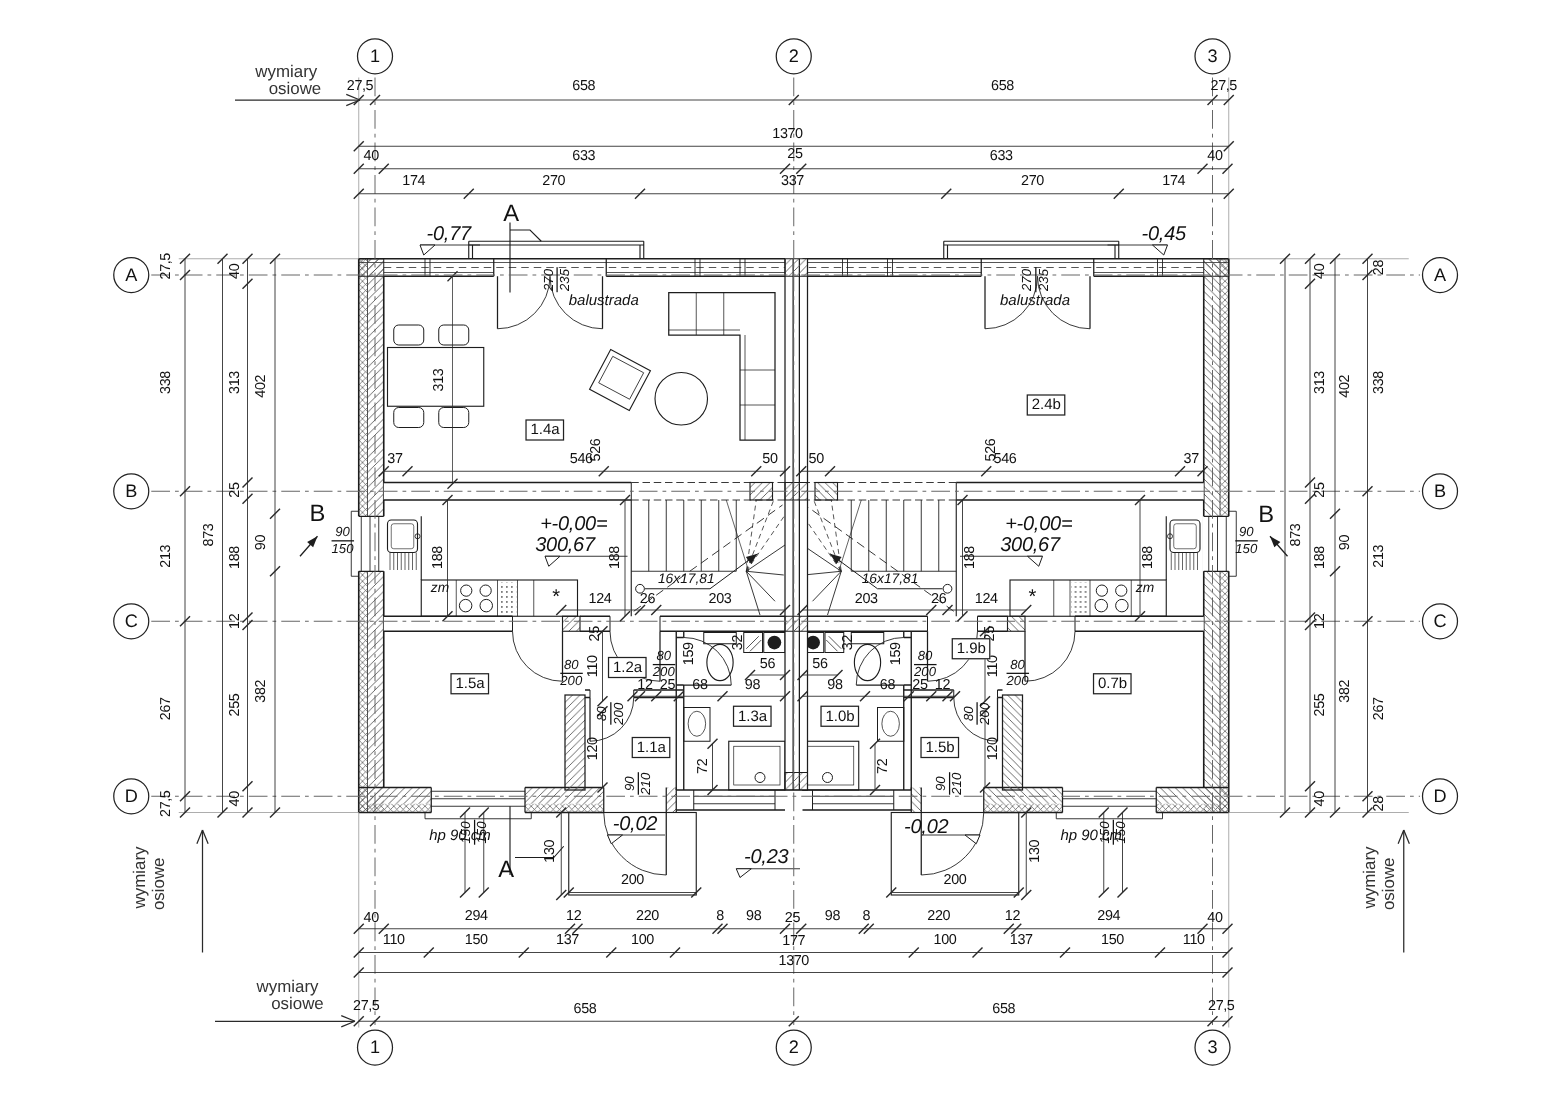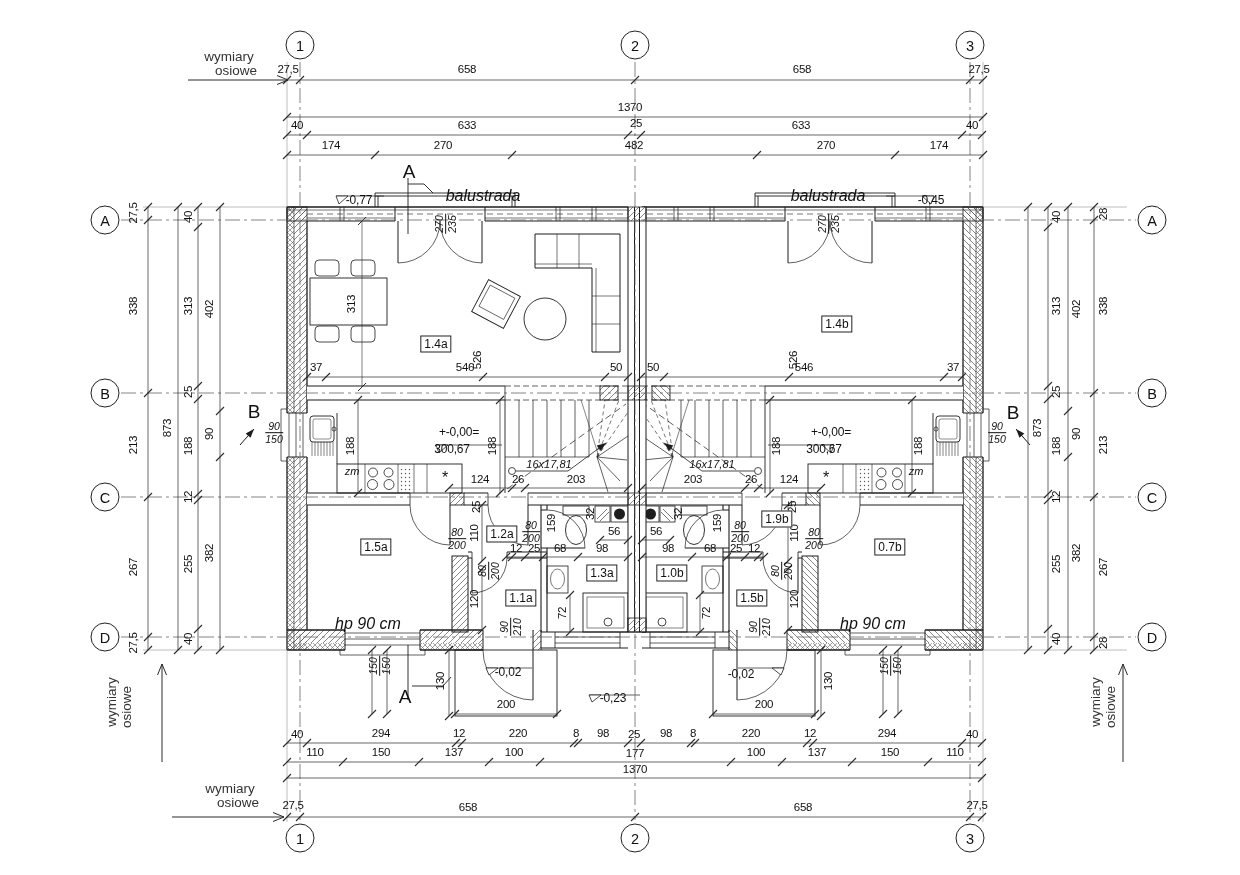--- a/index.html
+++ b/index.html
@@ -7,23 +7,23 @@
           font-family:"Liberation Sans",sans-serif;}
   #plan{position:absolute;left:0;top:0;}
   #labels{position:absolute;left:0;top:0;width:100%;height:100%;}
   .lbl{position:absolute;transform:translate(-50%,-50%);white-space:nowrap;color:#111;
        font-family:"Liberation Sans",sans-serif;line-height:1;}
   .rot{transform:translate(-50%,-50%) rotate(-90deg);}
   .dim{font-size:11.5px;letter-spacing:-0.3px;}
   .frac{font-size:10.5px;font-style:italic;text-align:center;}
   .frac .n{display:block;border-bottom:1px solid #111;padding:0 1px;line-height:1.15;}
   .frac .d{display:block;line-height:1.2;}
-  .lvl{font-size:12px;letter-spacing:-0.2px;margin-top:12px;}
+  .lvl{font-size:16px;font-style:italic;letter-spacing:-0.2px;}
   .ita{font-size:11px;font-style:italic;}
-  .ita13{font-size:16px;font-style:italic;}
+  .ita13{font-size:12px;font-style:italic;margin-top:44px;}
   .sec{font-size:19px;}
   .note{font-size:13.5px;color:#333;}
   .star{font-size:16px;}
   .room{font-size:12px;border:1.2px solid #222;background:#fff;padding:0 3px;line-height:1.25;}
   .bubble{position:absolute;width:27px;height:27px;border:1.3px solid #222;border-radius:50%;
           background:#fff;display:flex;align-items:center;justify-content:center;
           font-size:14.5px;color:#111;transform:translate(-50%,-50%);}
 </style>
 </head>
 <body>
@@ -419,21 +419,21 @@
       <div class="lbl dim" style="left: 802px; top: 70px;">658</div>
       <div class="lbl dim" style="left: 979px; top: 70px;">27,5</div>
       <div class="lbl dim" style="left: 630px; top: 108px;">1370</div>
       <div class="lbl dim" style="left: 297px; top: 126px;">40</div>
       <div class="lbl dim" style="left: 467px; top: 126px;">633</div>
       <div class="lbl dim" style="left: 636px; top: 124px;">25</div>
       <div class="lbl dim" style="left: 801px; top: 126px;">633</div>
       <div class="lbl dim" style="left: 972px; top: 126px;">40</div>
       <div class="lbl dim" style="left: 331px; top: 146px;">174</div>
       <div class="lbl dim" style="left: 443px; top: 146px;">270</div>
-      <div class="lbl dim" style="left: 634px; top: 146px;">482</div>
+      <div class="lbl dim" style="left: 634px; top: 146px;">337</div>
       <div class="lbl dim" style="left: 826px; top: 146px;">270</div>
       <div class="lbl dim" style="left: 939px; top: 146px;">174</div>
       <div class="lbl dim" style="left: 297px; top: 735px;">40</div>
       <div class="lbl dim" style="left: 381px; top: 734px;">294</div>
       <div class="lbl dim" style="left: 459px; top: 734px;">12</div>
       <div class="lbl dim" style="left: 518px; top: 734px;">220</div>
       <div class="lbl dim" style="left: 576px; top: 734px;">8</div>
       <div class="lbl dim" style="left: 603px; top: 734px;">98</div>
       <div class="lbl dim" style="left: 634px; top: 735px;">25</div>
       <div class="lbl dim" style="left: 666px; top: 734px;">98</div>
@@ -628,21 +628,21 @@
       <div class="bubble" style="left: 970px; top: 838px;">3</div>
       <div class="bubble" style="left: 105px; top: 220px;">A</div>
       <div class="bubble" style="left: 105px; top: 393px;">B</div>
       <div class="bubble" style="left: 105px; top: 497px;">C</div>
       <div class="bubble" style="left: 105px; top: 637px;">D</div>
       <div class="bubble" style="left: 1152px; top: 220px;">A</div>
       <div class="bubble" style="left: 1152px; top: 393px;">B</div>
       <div class="bubble" style="left: 1152px; top: 497px;">C</div>
       <div class="bubble" style="left: 1152px; top: 637px;">D</div>
       <div class="lbl room" style="left: 436px; top: 344px;">1.4a</div>
-      <div class="lbl room" style="left: 837px; top: 324px;">1.4b</div>
+      <div class="lbl room" style="left: 837px; top: 324px;">2.4b</div>
       <div class="lbl room" style="left: 376px; top: 547px;">1.5a</div>
       <div class="lbl room" style="left: 890px; top: 547px;">0.7b</div>
       <div class="lbl room" style="left: 502px; top: 534px;">1.2a</div>
       <div class="lbl room" style="left: 777px; top: 519px;">1.9b</div>
       <div class="lbl room" style="left: 602px; top: 573px;">1.3a</div>
       <div class="lbl room" style="left: 672px; top: 573px;">1.0b</div>
       <div class="lbl room" style="left: 521px; top: 598px;">1.1a</div>
       <div class="lbl room" style="left: 752px; top: 598px;">1.5b</div>
     </div>
 </div>

